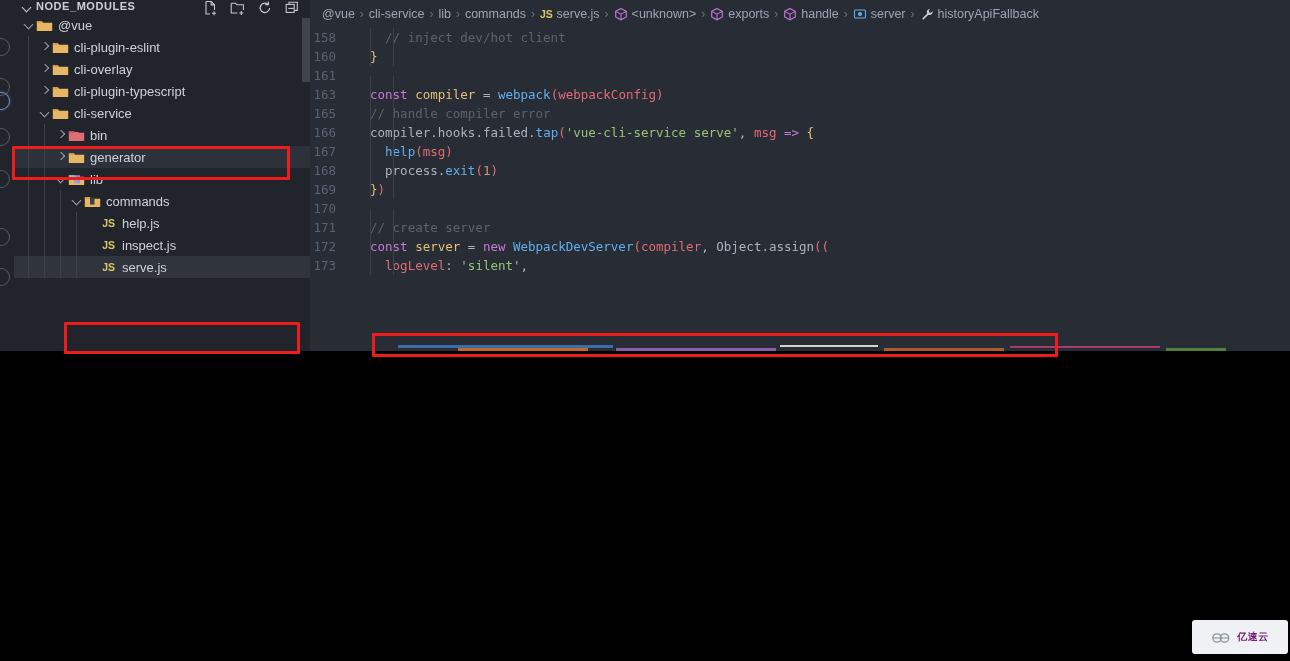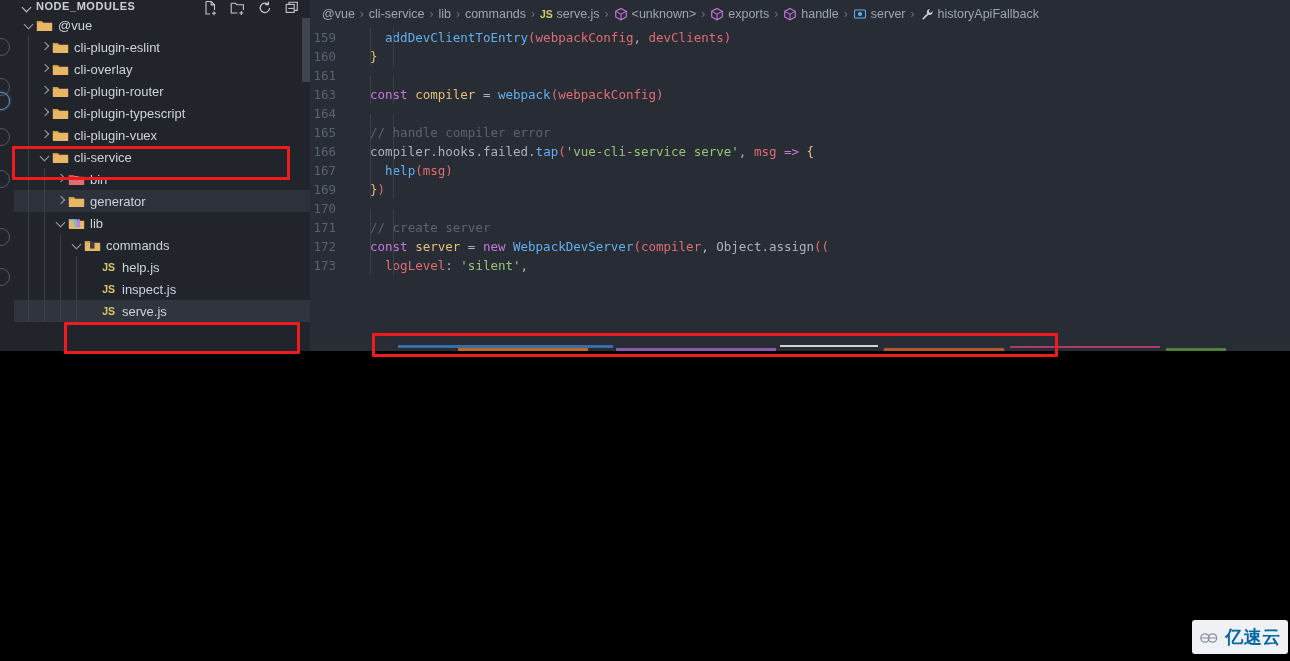--- a/index.html
+++ b/index.html
@@ -248,22 +248,22 @@
     position: absolute;
     left: 1192px; top: 620px;
     width: 96px; height: 34px;
     background: #f0f1f4;
     border-radius: 3px;
     display: flex; align-items: center; justify-content: center;
     gap: 4px;
   }
   #wm-logo { width: 22px; height: 16px; }
   #wm-text {
-    font-size: 18px;
-    color: #0369a1;
+    font-size: 10px;
+    color: #701a75;
     font-family: "DejaVu Sans", sans-serif;
     font-weight: bold;
     letter-spacing: .5px;
   }
 </style>
 </head>
 <body>
 
 <div id="root">
 
@@ -354,45 +354,21 @@
           <div class="row">
             <span class="indent-guide" style="left: 14px;"></span>
             <span style="width: 24px; flex: 0 0 auto;"></span>
             <span class="twisty closed"></span>
             <span class="ficon">
               <svg width="17" height="15" viewBox="0 0 17 15">
                 <path d="M0.8 3.2h5l1.4 1.6h9V12.4a.7.7 0 0 1-.7.7H1.5a.7.7 0 0 1-.7-.7z" fill="#e8b765"></path>
                 <path d="M0.8 3.2h5l1.4 1.6H0.8z" fill="#d69c3c"></path>
               </svg>
             </span>
-            <span class="label">cli-plugin-router</span>
-          </div>
-          <div class="row">
-            <span class="indent-guide" style="left: 14px;"></span>
-            <span style="width: 24px; flex: 0 0 auto;"></span>
-            <span class="twisty closed"></span>
-            <span class="ficon">
-              <svg width="17" height="15" viewBox="0 0 17 15">
-                <path d="M0.8 3.2h5l1.4 1.6h9V12.4a.7.7 0 0 1-.7.7H1.5a.7.7 0 0 1-.7-.7z" fill="#e8b765"></path>
-                <path d="M0.8 3.2h5l1.4 1.6H0.8z" fill="#d69c3c"></path>
-              </svg>
-            </span>
             <span class="label">cli-plugin-typescript</span>
-          </div>
-          <div class="row">
-            <span class="indent-guide" style="left: 14px;"></span>
-            <span style="width: 24px; flex: 0 0 auto;"></span>
-            <span class="twisty closed"></span>
-            <span class="ficon">
-              <svg width="17" height="15" viewBox="0 0 17 15">
-                <path d="M0.8 3.2h5l1.4 1.6h9V12.4a.7.7 0 0 1-.7.7H1.5a.7.7 0 0 1-.7-.7z" fill="#e8b765"></path>
-                <path d="M0.8 3.2h5l1.4 1.6H0.8z" fill="#d69c3c"></path>
-              </svg>
-            </span>
-            <span class="label">cli-plugin-vuex</span>
           </div>
           <div class="row">
             <span class="indent-guide" style="left: 14px;"></span>
             <span style="width: 24px; flex: 0 0 auto;"></span>
             <span class="twisty open"></span>
             <span class="ficon">
               <svg width="17" height="15" viewBox="0 0 17 15">
                 <path d="M0.8 3.2h5l1.4 1.6h9V12.4a.7.7 0 0 1-.7.7H1.5a.7.7 0 0 1-.7-.7z" fill="#e8b765"></path>
                 <path d="M0.8 3.2h5l1.4 1.6H0.8z" fill="#d69c3c"></path>
               </svg>
@@ -557,50 +533,50 @@
             <span class="bc-ico">
               <svg width="14" height="14" viewBox="0 0 14 14">
                 <path d="M9.8 2.1a3 3 0 0 0-2.6 4.5L2.2 11.6l1.1 1.1 5-5a3 3 0 0 0 4.2-3.6L10.9 5.8 9.1 5.6 8.9 3.8z" fill="#c8cdd6"></path>
               </svg>
             </span>
             <span>historyApiFallback</span>
           </span>
         </div>
       <div id="code">
           <div class="cline">
-            <span class="lnum">159</span>
-            <span class="ctext"><span class="guide" style="left: 16px;"></span><span class="guide" style="left: 39px;"></span><span class="t-plain">  </span><span class="t-fn">addDevClientToEntry</span><span class="t-var">(</span><span class="t-var">webpackConfig</span><span class="t-pun">, </span><span class="t-var">devClients</span><span class="t-var">)</span></span>
+            <span class="lnum">158</span>
+            <span class="ctext"><span class="guide" style="left: 16px;"></span><span class="guide" style="left: 39px;"></span><span class="t-com">  // inject dev/hot client</span></span>
           </div>
           <div class="cline">
             <span class="lnum">160</span>
             <span class="ctext"><span class="guide" style="left: 16px;"></span><span class="guide" style="left: 39px;"></span><span class="t-def">}</span></span>
           </div>
           <div class="cline">
             <span class="lnum">161</span>
             <span class="ctext"><span class="guide" style="left: 16px;"></span><span class="guide" style="left: 39px;"></span></span>
           </div>
           <div class="cline">
             <span class="lnum">163</span>
             <span class="ctext"><span class="guide" style="left: 16px;"></span><span class="guide" style="left: 39px;"></span><span class="t-kw">const</span><span class="t-plain"> </span><span class="t-def">compiler</span><span class="t-pun"> = </span><span class="t-fn">webpack</span><span class="t-var">(</span><span class="t-var">webpackConfig</span><span class="t-var">)</span></span>
           </div>
           <div class="cline">
-            <span class="lnum">164</span>
-            <span class="ctext"><span class="guide" style="left: 16px;"></span><span class="guide" style="left: 39px;"></span></span>
-          </div>
-          <div class="cline">
             <span class="lnum">165</span>
             <span class="ctext"><span class="guide" style="left: 16px;"></span><span class="guide" style="left: 39px;"></span><span class="t-com">// handle compiler error</span></span>
           </div>
           <div class="cline">
             <span class="lnum">166</span>
             <span class="ctext"><span class="guide" style="left: 16px;"></span><span class="guide" style="left: 39px;"></span><span class="t-plain">compiler</span><span class="t-pun">.</span><span class="t-plain">hooks</span><span class="t-pun">.</span><span class="t-plain">failed</span><span class="t-pun">.</span><span class="t-fn">tap</span><span class="t-var">(</span><span class="t-str">'vue-cli-service serve'</span><span class="t-pun">, </span><span class="t-var">msg</span><span class="t-kw"> =&gt; </span><span class="t-def">{</span></span>
           </div>
           <div class="cline">
             <span class="lnum">167</span>
             <span class="ctext"><span class="guide" style="left: 16px;"></span><span class="guide" style="left: 39px;"></span><span class="t-plain">  </span><span class="t-fn">help</span><span class="t-var">(</span><span class="t-var">msg</span><span class="t-var">)</span></span>
+          </div>
+          <div class="cline">
+            <span class="lnum">168</span>
+            <span class="ctext"><span class="guide" style="left: 16px;"></span><span class="guide" style="left: 39px;"></span><span class="t-plain">  </span><span class="t-plain">process</span><span class="t-pun">.</span><span class="t-fn">exit</span><span class="t-var">(</span><span class="t-num">1</span><span class="t-var">)</span></span>
           </div>
           <div class="cline">
             <span class="lnum">169</span>
             <span class="ctext"><span class="guide" style="left: 16px;"></span><span class="guide" style="left: 39px;"></span><span class="t-def">}</span><span class="t-var">)</span></span>
           </div>
           <div class="cline">
             <span class="lnum">170</span>
             <span class="ctext"><span class="guide" style="left: 16px;"></span><span class="guide" style="left: 39px;"></span></span>
           </div>
           <div class="cline">

